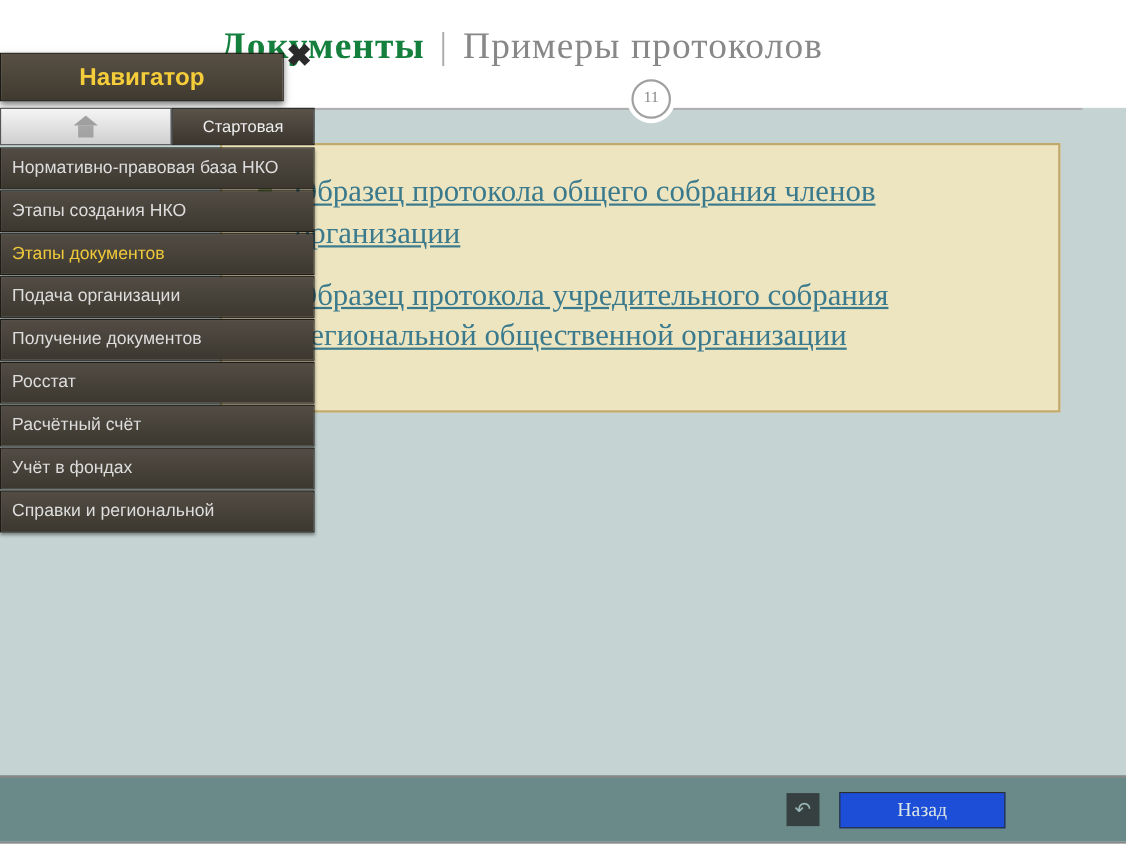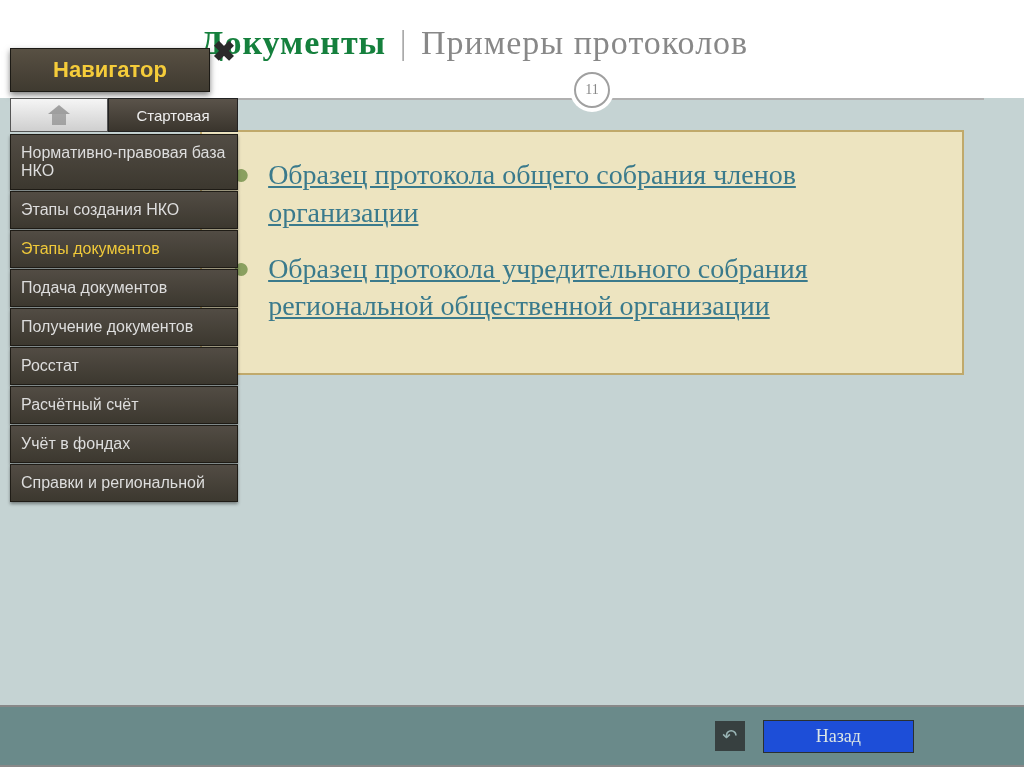--- a/index.html
+++ b/index.html
@@ -101,22 +101,22 @@
     border: 1px solid #2a3030;
     padding: 5px 52px;
     font-family: inherit;
     font-size: 18px;
     cursor: pointer;
   }
 
   
   .nav-panel {
     position: absolute;
-    top: 48px; left: 10px;
-    width: 228px;
+    top: 48px; left: 0;
+    width: 286px;
     z-index: 10;
   }
   .nav-header-row {
     display: flex; align-items: stretch;
   }
   .nav-header {
     flex: 1;
     background: linear-gradient(#585043, #3f3a30);
     border: 1px solid #1c1a15;
     box-shadow: 0 3px 6px rgba(0,0,0,.5);
@@ -237,20 +237,20 @@
         <div class="roof"></div>
           <div class="body"></div>
       </div>
     </div>
     <div class="nav-home-right">Стартовая</div>
   </div>
   <div class="nav-list">
     <div class="nav-item">Нормативно-правовая база НКО</div>
     <div class="nav-item">Этапы создания НКО</div>
     <div class="nav-item active">Этапы документов</div>
-    <div class="nav-item">Подача документов</div>
+    <div class="nav-item">Подача организации</div>
     <div class="nav-item">Получение документов</div>
     <div class="nav-item">Росстат</div>
     <div class="nav-item">Расчётный счёт</div>
     <div class="nav-item">Учёт в фондах</div>
     <div class="nav-item">Справки и региональной</div>
   </div>
 </div>
 
 </body></html>

